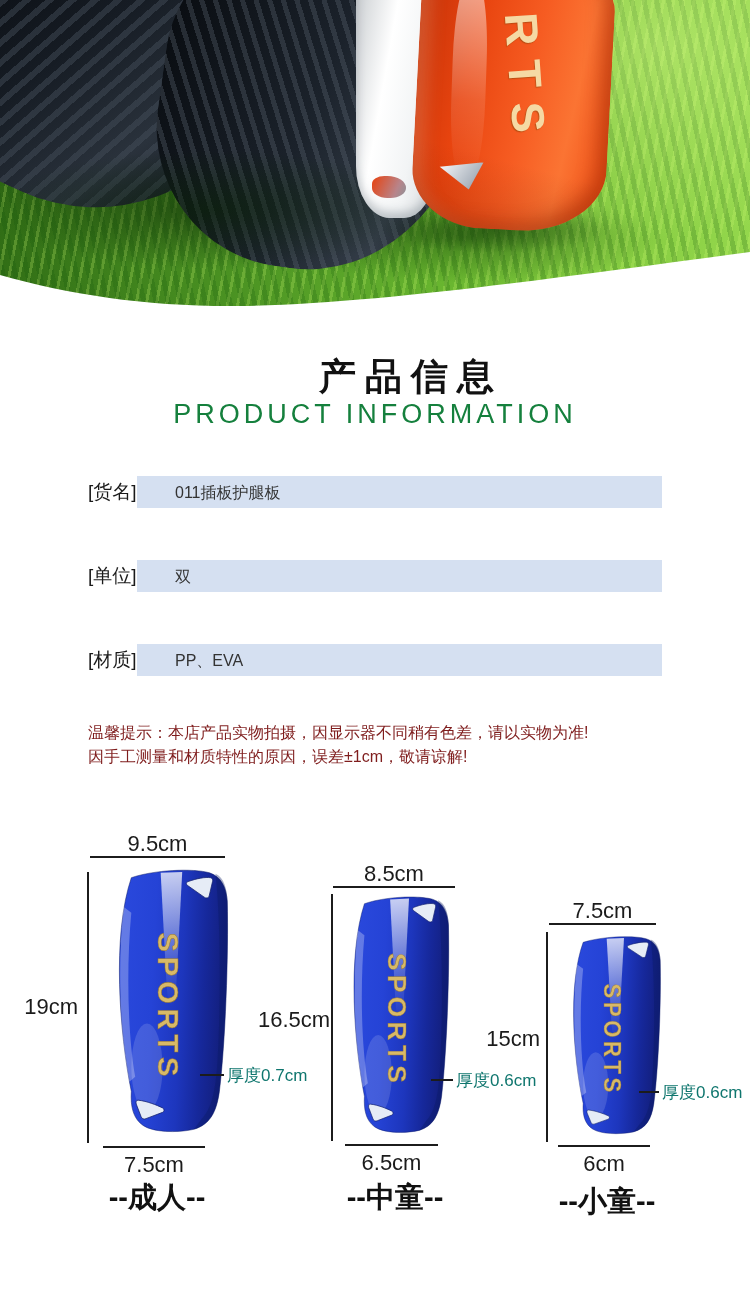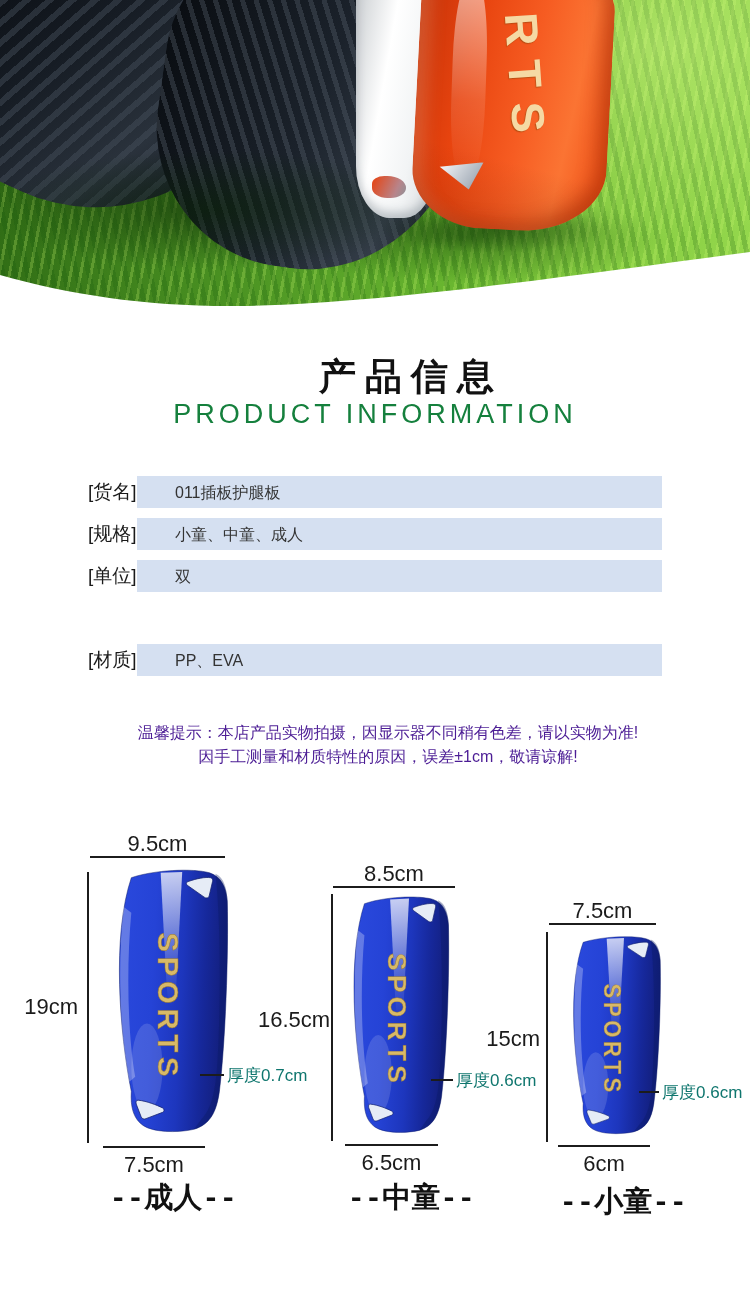--- a/index.html
+++ b/index.html
@@ -61,31 +61,31 @@
 
   
   .spec-row{position:absolute;left:0;width:660px;height:32px;}
   .spec-label{position:absolute;left:88px;top:0;height:32px;line-height:32px;
     font-size:19px;color:#1a1a1a;}
   .spec-bar{position:absolute;left:137px;top:0;width:525px;height:32px;background:#d5e0f1;}
   .spec-value{position:absolute;left:175px;top:0;height:32px;line-height:33px;
     font-size:16px;color:#333;white-space:pre-wrap;}
 
   
-  .notice{position:absolute;left:88px;width:600px;font-size:16px;color:#4c1d95;line-height:24px;text-align:center;}
+  .notice{position:absolute;left:88px;width:600px;font-size:16px;color:#7f1d1d;line-height:24px;}
 
   
   .guard-svg{position:absolute;}
   .hline{position:absolute;border-top:2px solid #1c1c1c;height:0;}
   .vline{position:absolute;border-left:2px solid #1c1c1c;width:0;}
   .dim{position:absolute;font-size:22px;color:#1b1b1b;}
   .dim.center{text-align:center;}
   .dim.right{text-align:right;}
   .thick{position:absolute;font-size:17px;color:#0f766e;white-space:nowrap;}
-  .size-name{position:absolute;width:160px;text-align:right;font-size:29px;font-weight:bold;color:#111;font-family:Liberation Mono, monospace;}
+  .size-name{position:absolute;width:160px;text-align:center;font-size:29px;font-weight:bold;color:#111;}
 </style>
 </head>
 <body>
 
 <div class="canvas">
 
   <svg width="0" height="0" style="position:absolute">
     <defs>
       <linearGradient id="gBlue" x1="0" y1="0" x2="1" y2="0.12">
         <stop offset="0" stop-color="#2a49dd"></stop>
@@ -136,25 +136,20 @@
   </div>
 
   <div class="title-cn">产品信息</div>
   <div class="title-en">PRODUCT INFORMATION</div>
 
   <div class="spec-row" style="top:476px">
     <span class="spec-label">[货名]</span>
     <span class="spec-bar"></span>
     <span class="spec-value">011插板护腿板</span>
   </div>
-  <div class="spec-row" style="top:518px">
-    <span class="spec-label">[规格]</span>
-    <span class="spec-bar"></span>
-    <span class="spec-value">小童、中童、成人</span>
-  </div>
   <div class="spec-row" style="top:560px">
     <span class="spec-label">[单位]</span>
     <span class="spec-bar"></span>
     <span class="spec-value">双</span>
   </div>
   <div class="spec-row" style="top:644px">
     <span class="spec-label">[材质]</span>
     <span class="spec-bar"></span>
     <span class="spec-value">PP、EVA</span>
   </div>

